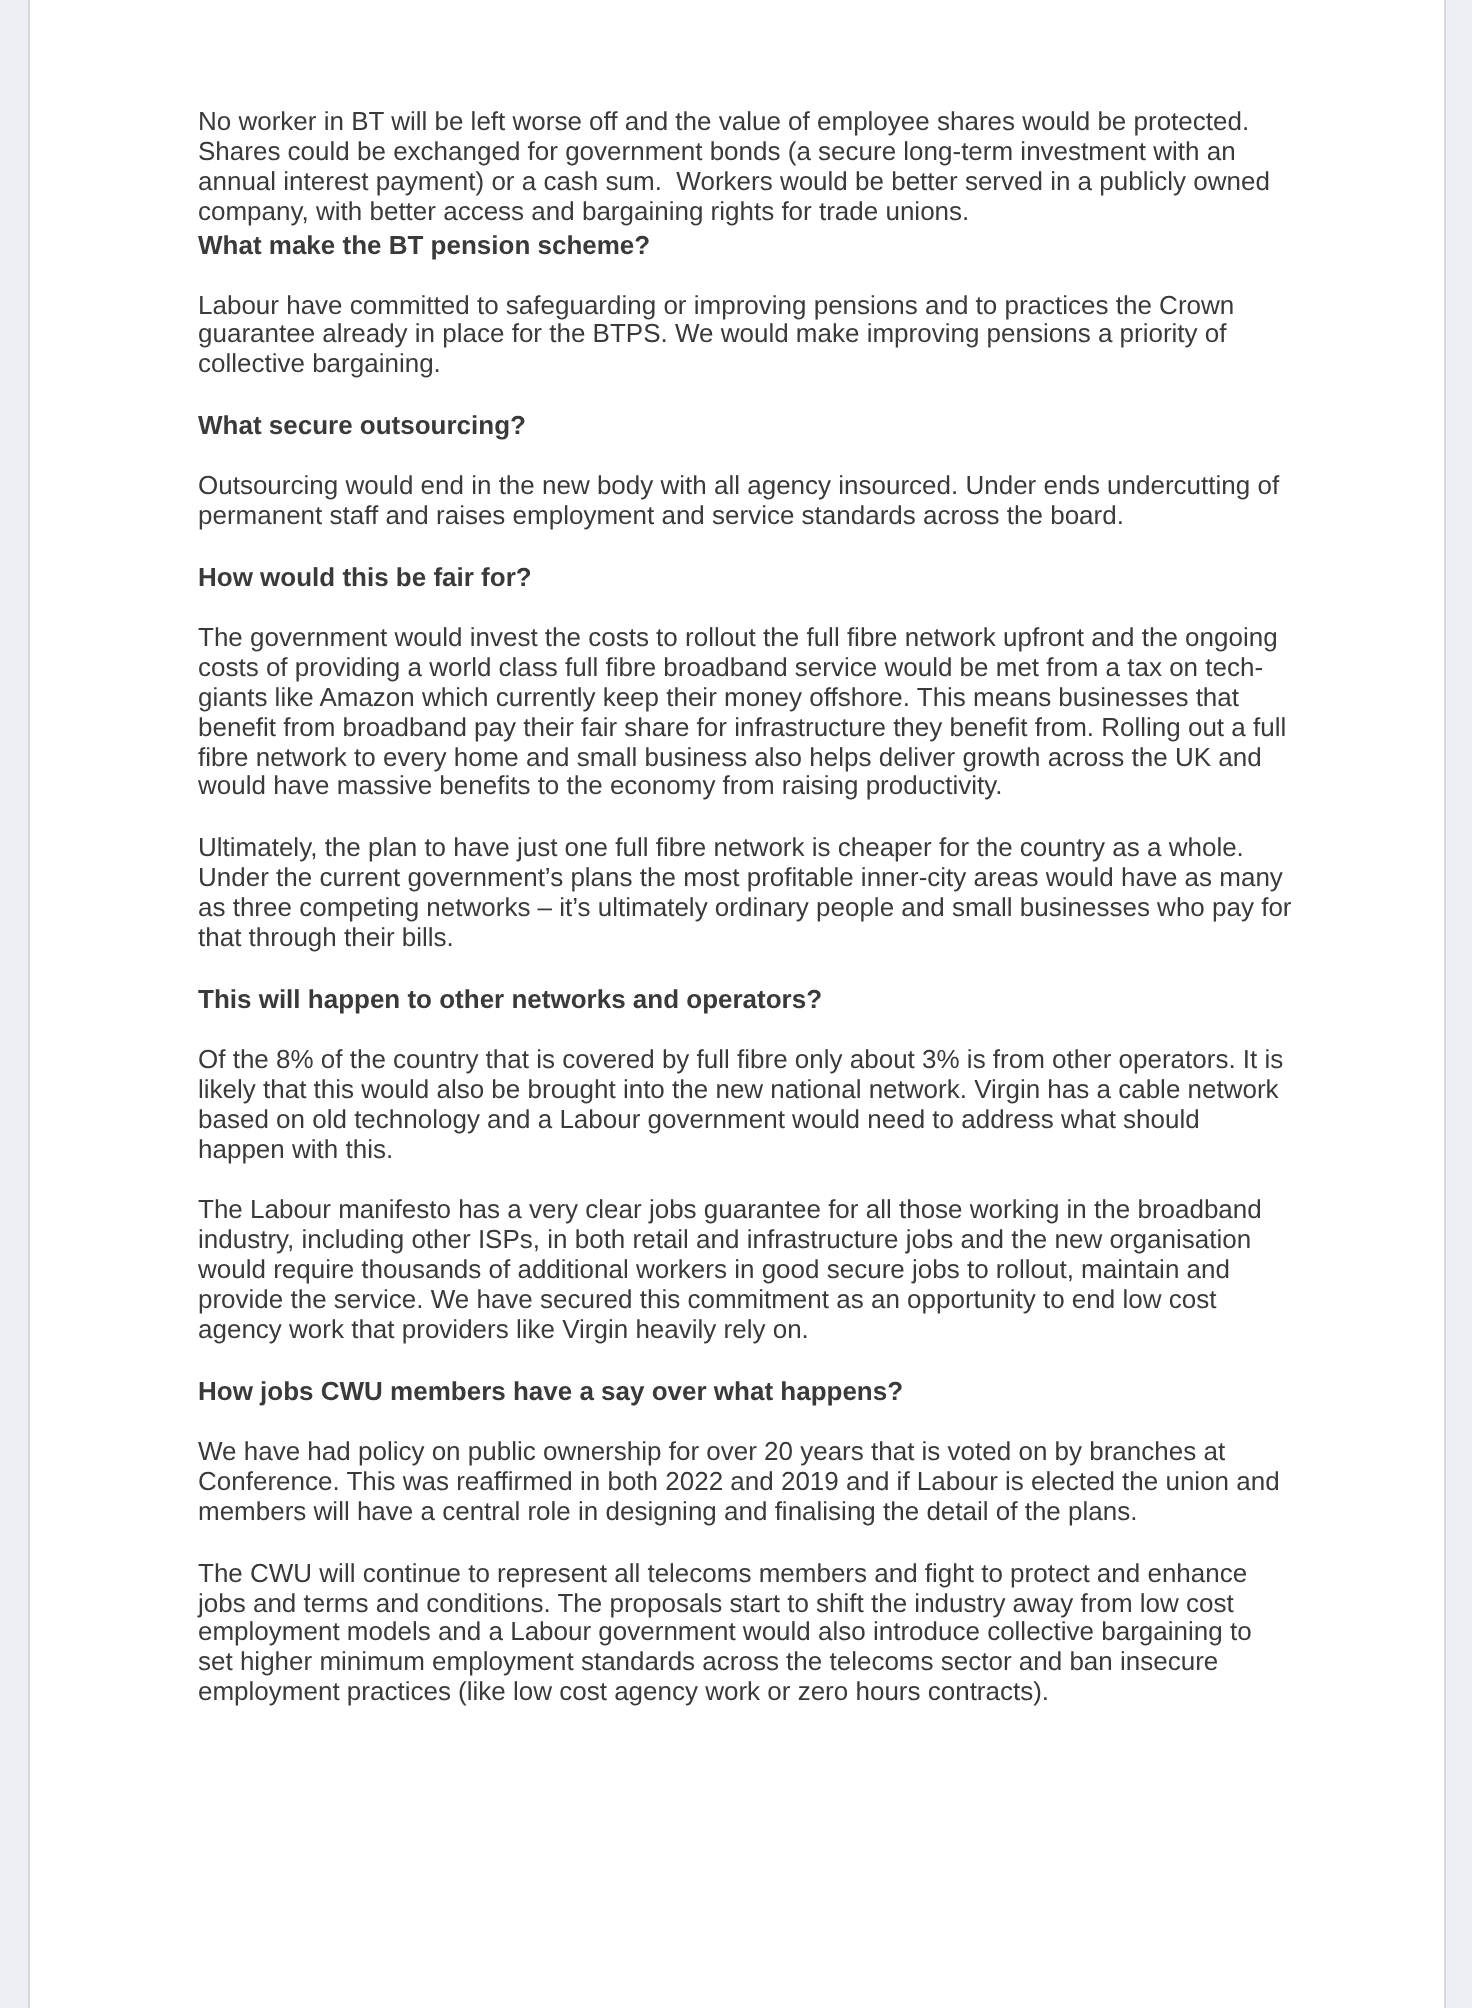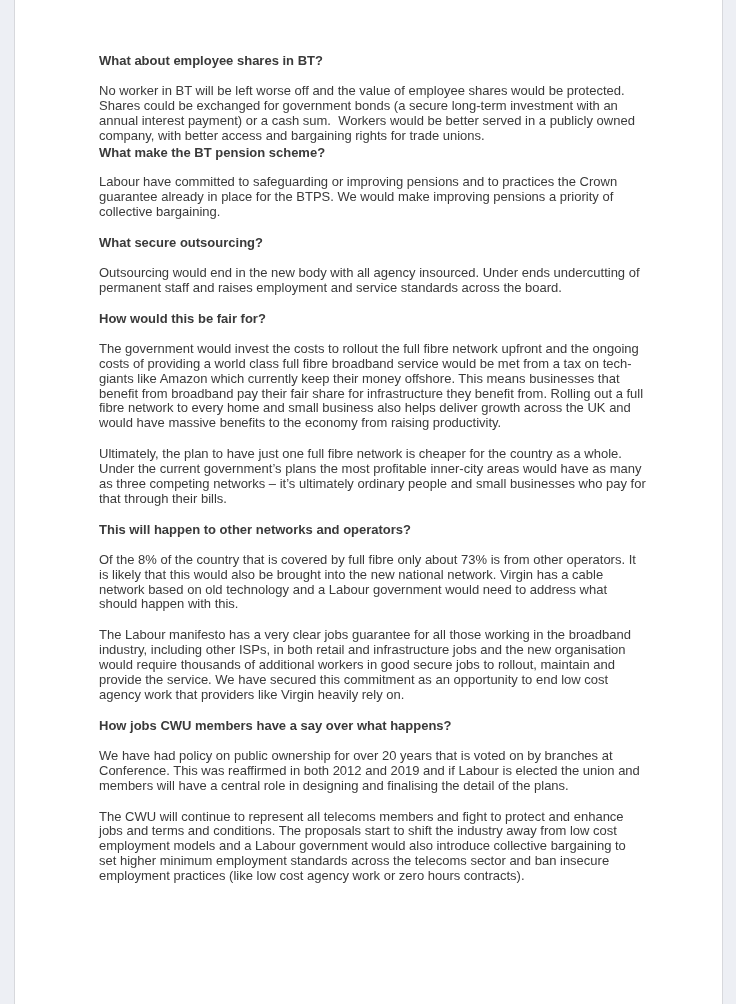--- a/index.html
+++ b/index.html
@@ -45,21 +45,20 @@
   }
   .answer.tight { margin-bottom: 2px; }
 </style>
 </head>
 <body>
 
 <div class="viewer">
   <div class="paper">
 
     <section>
-      <h3 class="question">What about employee shares in BT?</h3>
       <p class="answer tight">No worker in BT will be left worse off and the value of employee shares would be protected. Shares could be exchanged for government bonds (a secure long-term investment with an annual interest payment) or a cash sum.  Workers would be better served in a publicly owned company, with better access and bargaining rights for trade unions.</p>
     </section>
 
     <section>
       <h3 class="question">What make the BT pension scheme?</h3>
       <p class="answer">Labour have committed to safeguarding or improving pensions and to practices the Crown guarantee already in place for the BTPS. We would make improving pensions a priority of collective bargaining.</p>
     </section>
 
     <section>
       <h3 class="question">What secure outsourcing?</h3>
@@ -67,27 +66,27 @@
     </section>
 
     <section>
       <h3 class="question">How would this be fair for?</h3>
       <p class="answer">The government would invest the costs to rollout the full fibre network upfront and the ongoing costs of providing a world class full fibre broadband service would be met from a tax on tech-giants like Amazon which currently keep their money offshore. This means businesses that benefit from broadband pay their fair share for infrastructure they benefit from. Rolling out a full fibre network to every home and small business also helps deliver growth across the UK and would have massive benefits to the economy from raising productivity.</p>
       <p class="answer">Ultimately, the plan to have just one full fibre network is cheaper for the country as a whole. Under the current government’s plans the most profitable inner-city areas would have as many as three competing networks – it’s ultimately ordinary people and small businesses who pay for that through their bills.</p>
     </section>
 
     <section>
       <h3 class="question">This will happen to other networks and operators?</h3>
-      <p class="answer">Of the 8% of the country that is covered by full fibre only about 73% is from other operators. It is likely that this would also be brought into the new national network. Virgin has a cable network based on old technology and a Labour government would need to address what should happen with this.</p>
+      <p class="answer">Of the 8% of the country that is covered by full fibre only about 3% is from other operators. It is likely that this would also be brought into the new national network. Virgin has a cable network based on old technology and a Labour government would need to address what should happen with this.</p>
       <p class="answer">The Labour manifesto has a very clear jobs guarantee for all those working in the broadband industry, including other ISPs, in both retail and infrastructure jobs and the new organisation would require thousands of additional workers in good secure jobs to rollout, maintain and provide the service. We have secured this commitment as an opportunity to end low cost agency work that providers like Virgin heavily rely on.</p>
     </section>
 
     <section>
       <h3 class="question">How jobs CWU members have a say over what happens?</h3>
-      <p class="answer">We have had policy on public ownership for over 20 years that is voted on by branches at Conference. This was reaffirmed in both 2012 and 2019 and if Labour is elected the union and members will have a central role in designing and finalising the detail of the plans.</p>
+      <p class="answer">We have had policy on public ownership for over 20 years that is voted on by branches at Conference. This was reaffirmed in both 2022 and 2019 and if Labour is elected the union and members will have a central role in designing and finalising the detail of the plans.</p>
     </section>
 
     <section>
       <p class="answer">The CWU will continue to represent all telecoms members and fight to protect and enhance jobs and terms and conditions. The proposals start to shift the industry away from low cost employment models and a Labour government would also introduce collective bargaining to set higher minimum employment standards across the telecoms sector and ban insecure employment practices (like low cost agency work or zero hours contracts).</p>
     </section>
 
   </div>
 </div>
 
 </body></html>

